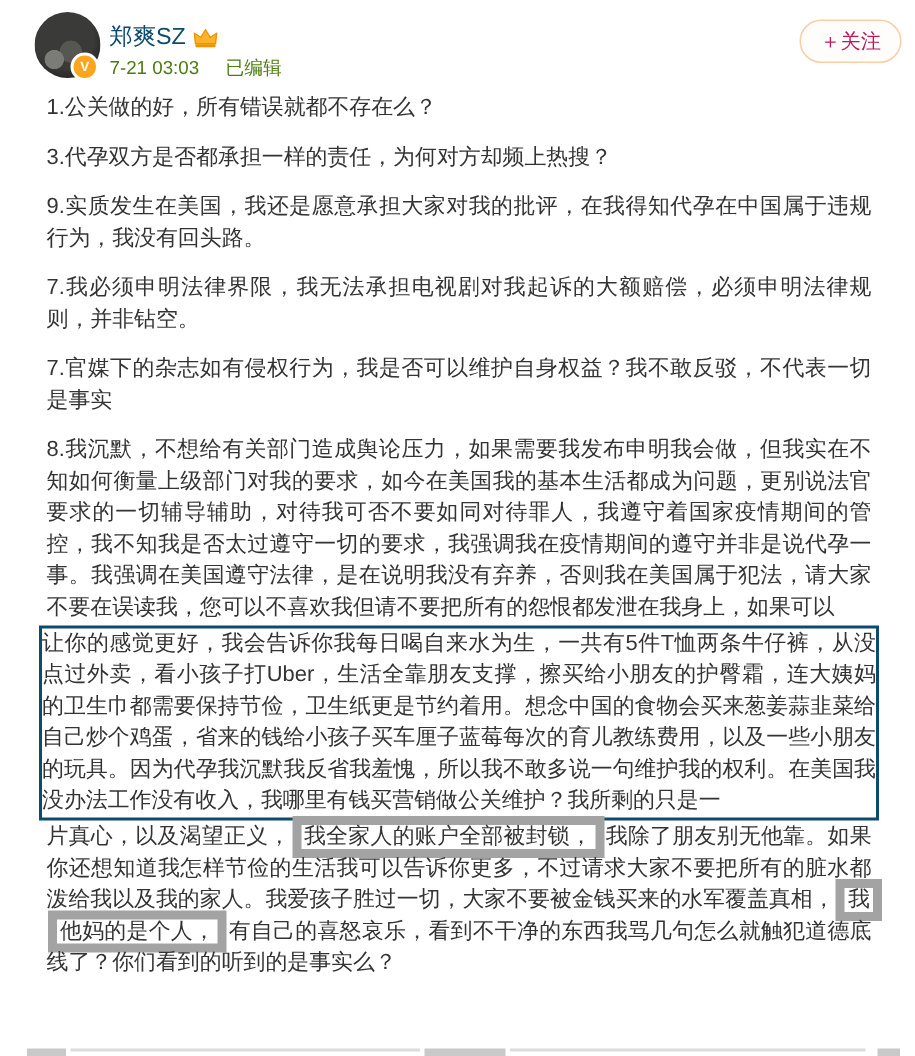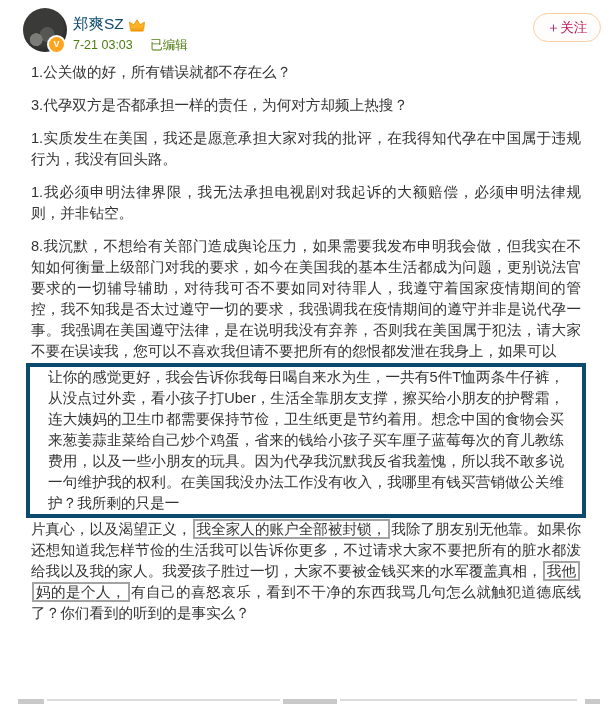--- a/index.html
+++ b/index.html
@@ -28,22 +28,22 @@
   .meta-row .edited{margin-left:14px;}
   .follow-btn{position:absolute;top:13px;right:9px;width:68px;height:29px;
     border:1px solid #f9cfa5;border-radius:15px;background:#fffdfb;color:#be185d;
     font-size:13.5px;font-family:inherit;cursor:pointer;display:flex;align-items:center;justify-content:center;}
 
   
   .post-body{position:absolute;left:31px;top:62px;width:550px;color:#333333;
     font-size:14.6px;line-height:21px;text-align:justify;}
   .post-body p{margin:0 0 12px 0;}
   .p8-flow{margin:0;}
-  .redbox-block{border:4px solid #0c4a6e;margin:1px -5px;padding:0 18px;}
-  .redbox-inline{border:2px solid #a3a3a3;padding:0 2px;margin:0 1px;
+  .redbox-block{border:2px solid #0c4a6e;margin:1px -5px;padding:0 0;}
+  .redbox-inline{border:6px solid #a3a3a3;padding:0 2px;margin:0 1px;
     -webkit-box-decoration-break:clone;box-decoration-break:clone;}
 
   
   .attach-strip{position:absolute;left:0;bottom:0;width:610px;height:5px;}
   .attach-strip .chip{position:absolute;top:0;height:5px;background:#c9c9c9;}
   .attach-strip .edge{position:absolute;top:0;height:2px;background:#dcdcdc;}
   .chip1{left:18px;width:26px;}
   .edge1{left:47px;width:233px;}
   .chip2{left:283px;width:54px;}
   .edge2{left:340px;width:237px;}
@@ -72,22 +72,23 @@
       <span class="edited">已编辑</span>
     </div>
     <button class="follow-btn">
       <span>＋关注</span>
     </button>
   </header>
 
   <main class="post-body">
     <p>1.公关做的好，所有错误就都不存在么？</p>
     <p>3.代孕双方是否都承担一样的责任，为何对方却频上热搜？</p>
-    <p>1.实质发生在美国，我还是愿意承担大家对我的批评，在我得知代孕在中国属于违规行为，我没有回头路。</p>
-    <p>1.我必须申明法律界限，我无法承担电视剧对我起诉的大额赔偿，必须申明法律规则，并非钻空。</p>
+    <p>9.实质发生在美国，我还是愿意承担大家对我的批评，在我得知代孕在中国属于违规行为，我没有回头路。</p>
+    <p>7.我必须申明法律界限，我无法承担电视剧对我起诉的大额赔偿，必须申明法律规则，并非钻空。</p>
+    <p>7.官媒下的杂志如有侵权行为，我是否可以维护自身权益？我不敢反驳，不代表一切是事实</p>
 
     <div class="p8-flow"><span>8.我沉默，不想给有关部门造成舆论压力，如果需要我发布申明我会做，但我实在不知如何衡量上级部门对我的要求，如今在美国我的基本生活都成为问题，更别说法官要求的一切辅导辅助，对待我可否不要如同对待罪人，我遵守着国家疫情期间的管控，我不知我是否太过遵守一切的要求，我强调我在疫情期间的遵守并非是说代孕一事。我强调在美国遵守法律，是在说明我没有弃养，否则我在美国属于犯法，请大家不要在误读我，您可以不喜欢我但请不要把所有的怨恨都发泄在我身上，如果可以</span><div class="redbox-block"><span>让你的感觉更好，我会告诉你我每日喝自来水为生，一共有5件T恤两条牛仔裤，从没点过外卖，看小孩子打Uber，生活全靠朋友支撑，擦买给小朋友的护臀霜，连大姨妈的卫生巾都需要保持节俭，卫生纸更是节约着用。想念中国的食物会买来葱姜蒜韭菜给自己炒个鸡蛋，省来的钱给小孩子买车厘子蓝莓每次的育儿教练费用，以及一些小朋友的玩具。因为代孕我沉默我反省我羞愧，所以我不敢多说一句维护我的权利。在美国我没办法工作没有收入，我哪里有钱买营销做公关维护？我所剩的只是一</span></div><span>片真心，以及渴望正义，</span><span class="redbox-inline">我全家人的账户全部被封锁，</span><span>我除了朋友别无他靠。如果你还想知道我怎样节俭的生活我可以告诉你更多，不过请求大家不要把所有的脏水都泼给我以及我的家人。我爱孩子胜过一切，大家不要被金钱买来的水军覆盖真相，</span><span class="redbox-inline">我他妈的是个人，</span><span>有自己的喜怒哀乐，看到不干净的东西我骂几句怎么就触犯道德底线了？你们看到的听到的是事实么？</span></div>
 
   </main>
 
   <div class="attach-strip">
     <span class="chip chip1"></span>
     <span class="edge edge1"></span>
     <span class="chip chip2"></span>
     <span class="edge edge2"></span>

